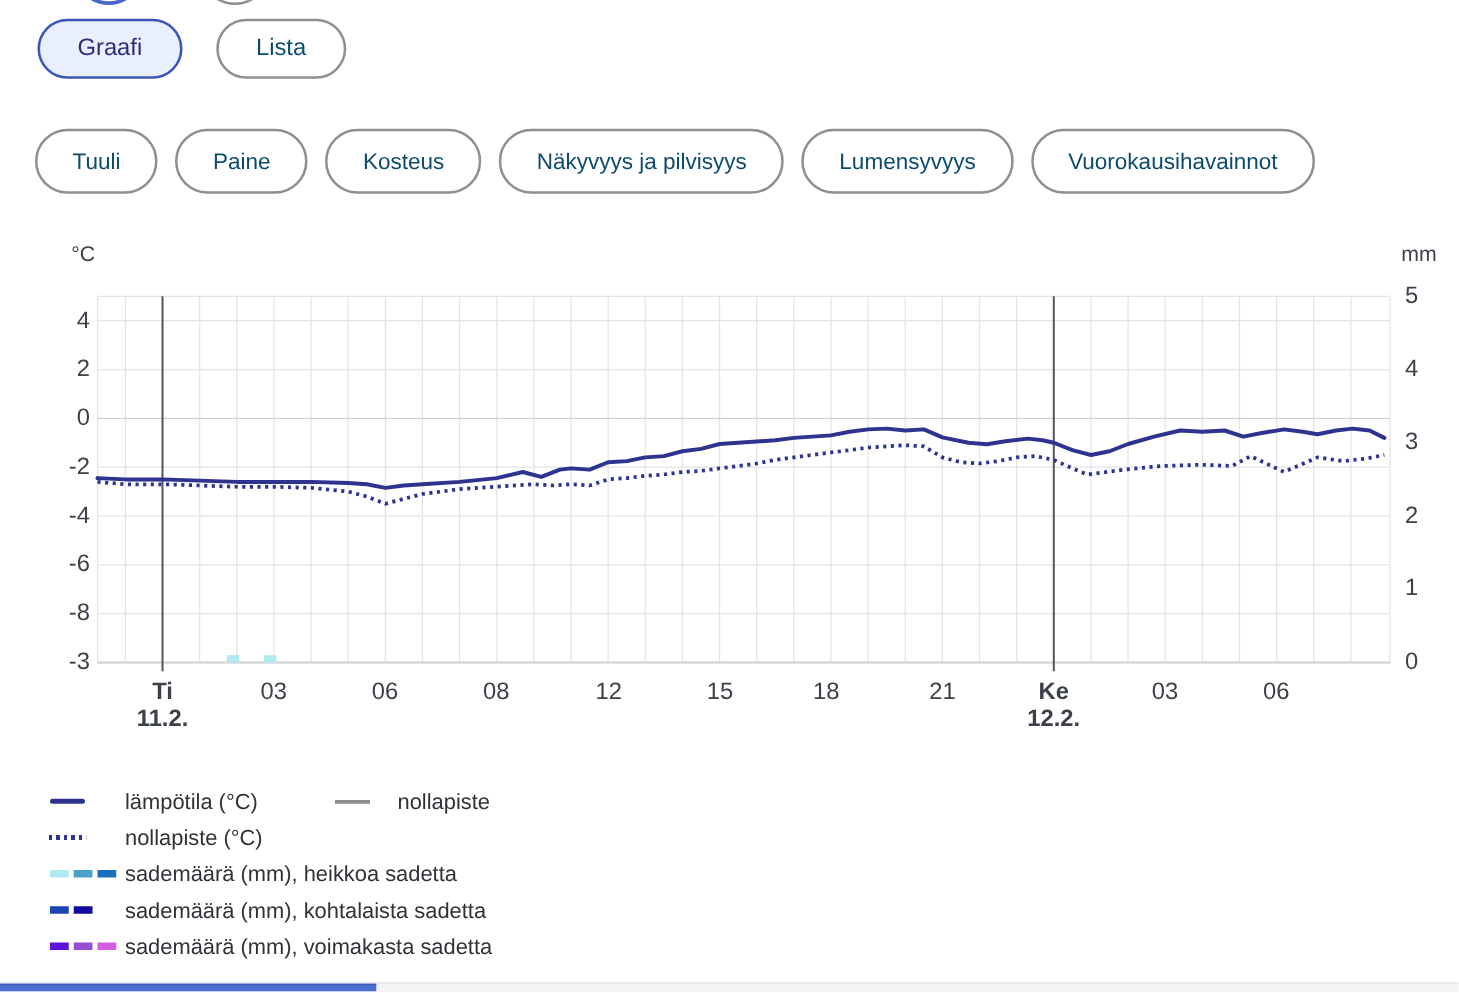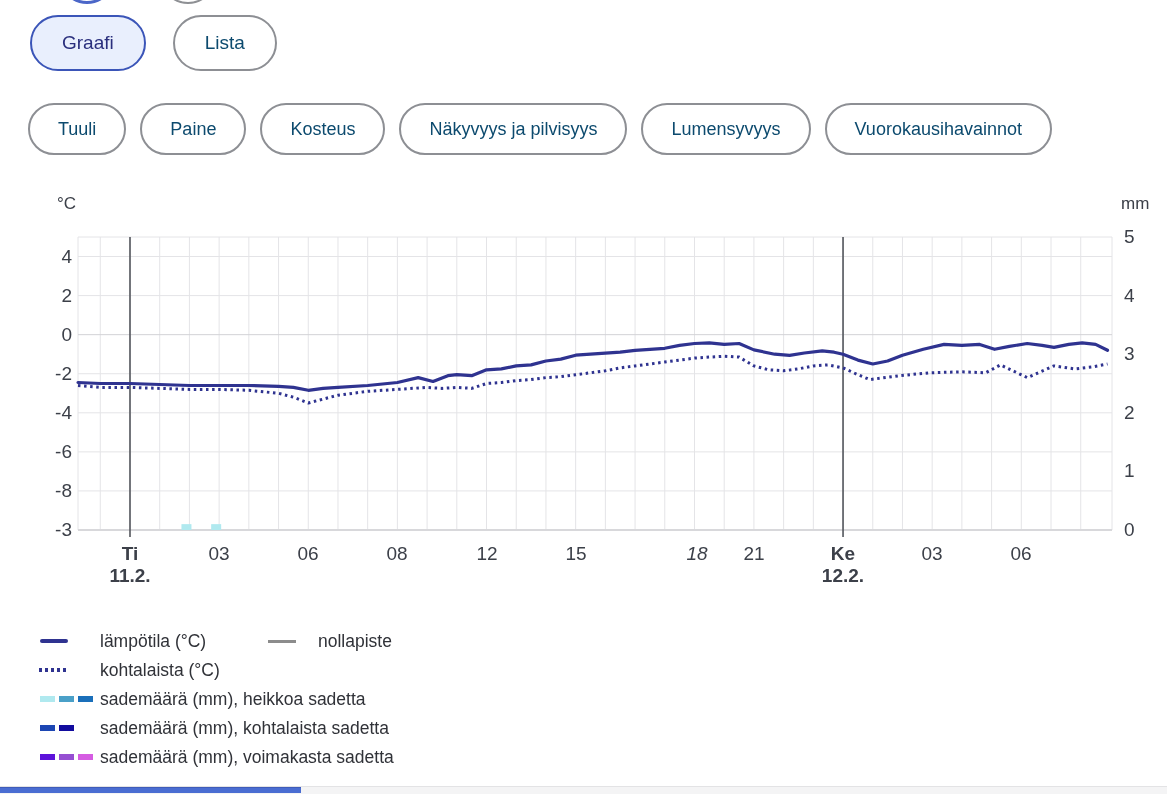--- a/index.html
+++ b/index.html
@@ -14,21 +14,21 @@
 
   
   .view-tabs { position:absolute; left:30px; top:15px; display:flex; gap:27px; }
   .cat-tabs  { position:absolute; left:28px; top:103px; display:flex; gap:14px; white-space:nowrap; }
   .btn, .pill {
     display:inline-flex; align-items:center; justify-content:center;
     background:#fff; border:2px solid #8d8f94; color:#0c4a6e;
     border-radius:28px; cursor:pointer;
     font-family:"Liberation Sans","DejaVu Sans",sans-serif;
   }
-  .btn  { height:56px; padding:0 30px; font-size:19px; }
+  .btn  { height:48px; padding:0 30px; font-size:19px; }
   .pill { height:52px; padding:0 28px; font-size:18px; border-radius:26px; }
   .selected { border-color:#3b55b8; background:#e9effd; color:#2a2f7d; }
 
   
   #chart-svg { position:absolute; left:0; top:185px; }
   .axis-unit { position:absolute; font-size:17px; color:#3c4049; }
   .unit-left  { left:40px; top:194px; width:36px; text-align:right; }
   .unit-right { left:1121px; top:194px; width:40px; }
   .y-label { position:absolute; font-size:19px; color:#3c4049; line-height:24px; }
   .y-left  { left:0; width:72px; text-align:right; }
@@ -153,39 +153,39 @@
         <div class="y-label y-right" style="top:518px;">0</div>
         <div class="x-label bold" style="left:85px;">
           <div>Ti</div>
           <div>11.2.</div>
         </div>
         <div class="x-label" style="left:174px;">03</div>
         <div class="x-label" style="left:263px;">06</div>
         <div class="x-label" style="left:352px;">08</div>
         <div class="x-label" style="left:442px;">12</div>
         <div class="x-label" style="left:531px;">15</div>
-        <div class="x-label" style="left:652px;font-style:italic;">18</div>
+        <div class="x-label" style="left:616px;">18</div>
         <div class="x-label" style="left:709px;">21</div>
         <div class="x-label bold" style="left:798px;">
           <div>Ke</div>
           <div>12.2.</div>
         </div>
         <div class="x-label" style="left:887px;">03</div>
         <div class="x-label" style="left:976px;">06</div>
       </div>
   </div>
 
   <div>
     <div class="lg-swatch sw-line" style="left: 40px; top: 639px; background: rgb(47, 51, 144);"></div>
     <div class="lg-label" style="left:100px; top:630px;">lämpötila (°C)</div>
     <div class="lg-swatch sw-thin" style="left: 268px; top: 640px; background: rgb(140, 140, 140);"></div>
     <div class="lg-label" style="left:318px; top:630px;">nollapiste</div>
 
     <div class="lg-swatch sw-dotted" style="left: 39px; top: 668px; background: repeating-linear-gradient(90deg, rgb(47, 51, 144) 0px, rgb(47, 51, 144) 3px, transparent 3px, transparent 6px);"></div>
-    <div class="lg-label" style="left:100px; top:659px;">kohtalaista (°C)</div>
+    <div class="lg-label" style="left:100px; top:659px;">nollapiste (°C)</div>
 
     <div class="lg-swatch sw-group" style="left:40px; top:696px;">
       <span class="sw-block" style="background: rgb(176, 233, 239);"></span>
       <span class="sw-block" style="background: rgb(74, 160, 200);"></span>
       <span class="sw-block" style="background: rgb(26, 111, 186);"></span>
     </div>
     <div class="lg-label" style="left:100px; top:688px;">sademäärä (mm), heikkoa sadetta</div>
 
     <div class="lg-swatch sw-group" style="left:40px; top:725px;">
       <span class="sw-block" style="background: rgb(28, 70, 179);"></span>

